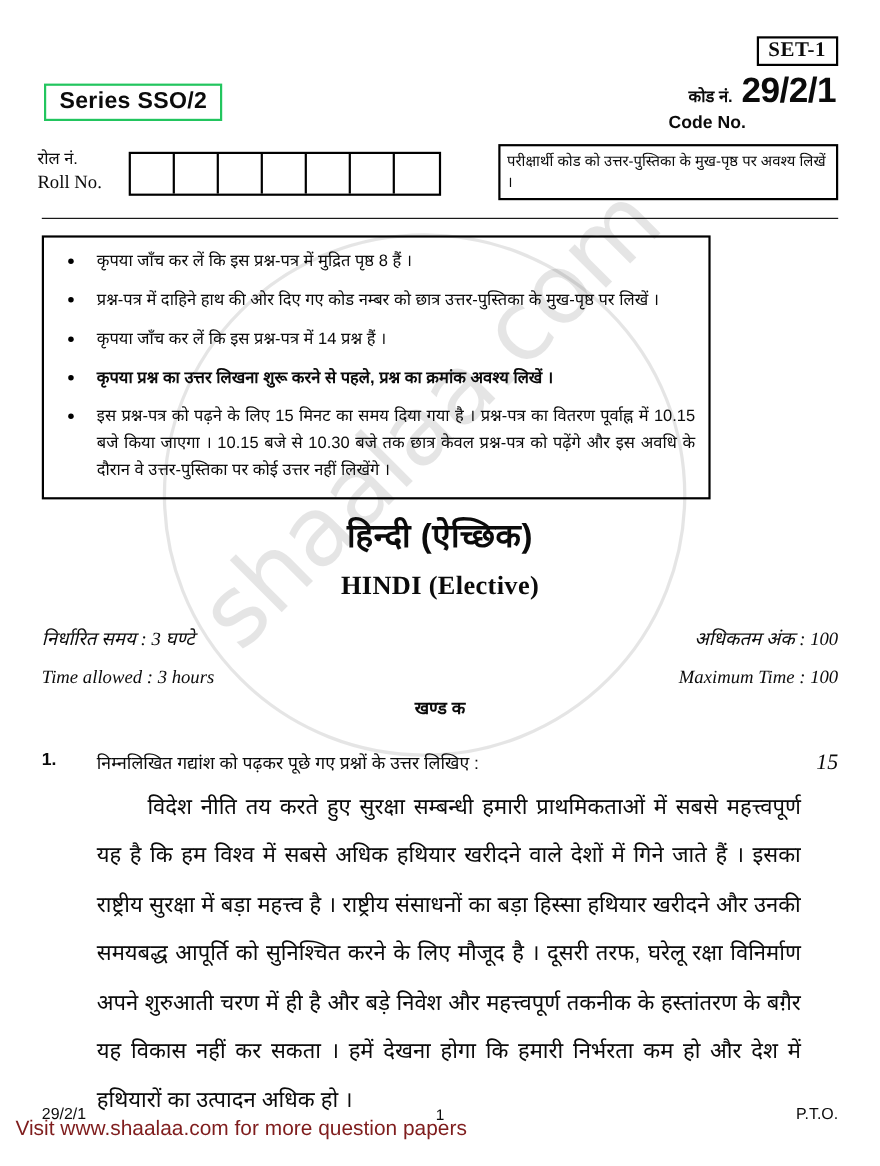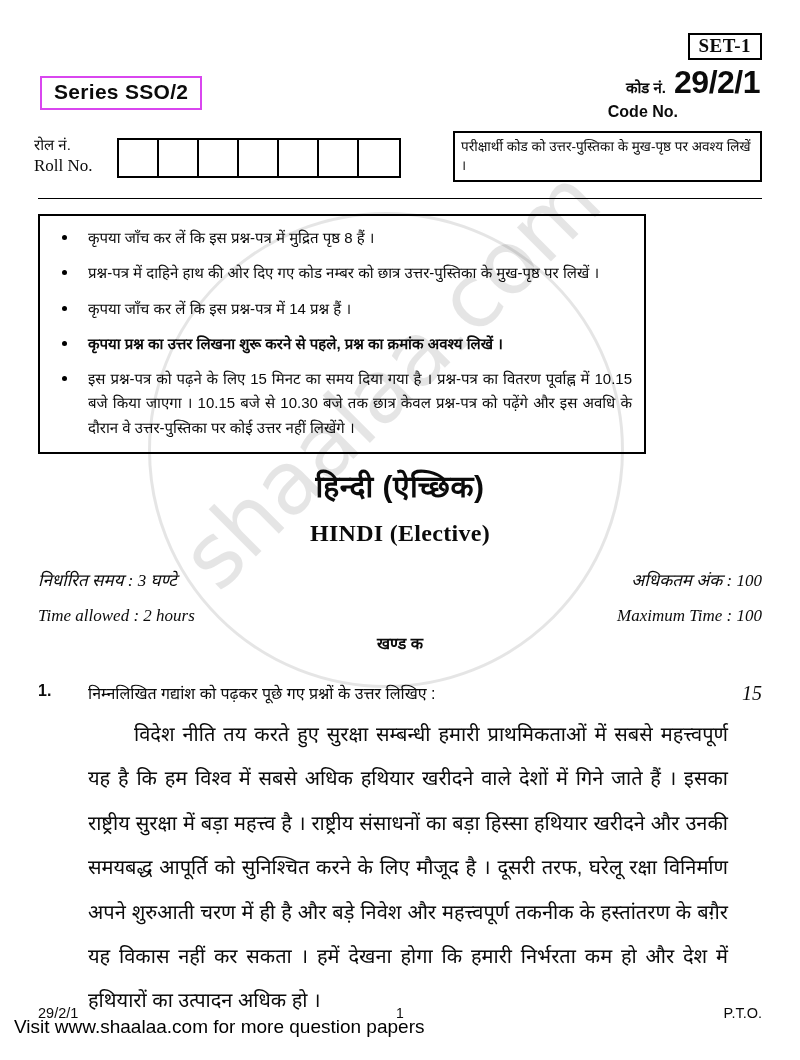--- a/index.html
+++ b/index.html
@@ -96,21 +96,21 @@
     top: 103px;
     font-family: "Liberation Sans", sans-serif;
     font-weight: bold;
     font-size: 16px;
   }
 
   .series-box {
     position: absolute;
     left: 40px;
     top: 76px;
-    border: 2px solid #d946ef;
+    border: 2px solid #22c55e;
     padding: 2px 12px 4px 12px;
     font-family: "Liberation Sans", sans-serif;
     font-weight: bold;
     font-size: 21px;
     letter-spacing: 0.3px;
   }
 
   .roll-label {
     position: absolute;
     left: 34px;
@@ -301,21 +301,21 @@
     left: 0; right: 0;
     text-align: center;
     font-size: 14px;
   }
   .shaalaa-banner {
     position: absolute;
     left: 14px;
     top: 1016px;
     font-family: "Liberation Sans", sans-serif;
     font-size: 19px;
-    color: #000000;
+    color: #7f1d1d;
     z-index: 20;
     white-space: nowrap;
   }
 </style>
 </head>
 <body>
 
 <div id="watermark">
   <div class="wm-ring"></div>
   <div class="wm-text">shaalaa.com</div>
@@ -361,21 +361,21 @@
   </div>
 
   <div class="title-hi">हिन्दी (ऐच्छिक)</div>
   <div class="title-en">HINDI (Elective)</div>
 
   <div class="meta-row meta-hi">
     <span>निर्धारित समय : 3  घण्टे</span>
     <span>अधिकतम अंक : 100</span>
   </div>
   <div class="meta-row meta-en">
-    <span>Time allowed : 2 hours</span>
+    <span>Time allowed : 3 hours</span>
     <span>Maximum Time : 100</span>
   </div>
 
   <div class="section-head">खण्ड क</div>
 
   <div class="q-num">1.</div>
   <div class="q-text">निम्नलिखित गद्यांश को पढ़कर पूछे गए प्रश्नों के उत्तर लिखिए :</div>
   <div class="q-marks">15</div>
   <div class="passage">विदेश नीति तय करते हुए सुरक्षा सम्बन्धी हमारी प्राथमिकताओं में सबसे महत्त्वपूर्ण यह है कि हम विश्व में सबसे अधिक हथियार खरीदने वाले देशों में गिने जाते हैं । इसका राष्ट्रीय सुरक्षा में बड़ा महत्त्व है । राष्ट्रीय संसाधनों का बड़ा हिस्सा हथियार खरीदने और उनकी समयबद्ध आपूर्ति को सुनिश्चित करने के लिए मौजूद है । दूसरी तरफ, घरेलू रक्षा विनिर्माण अपने शुरुआती चरण में ही है और बड़े निवेश और महत्त्वपूर्ण तकनीक के हस्तांतरण के बग़ैर यह विकास नहीं कर सकता । हमें देखना होगा कि हमारी निर्भरता कम हो और देश में हथियारों का उत्पादन अधिक हो ।</div>
 

